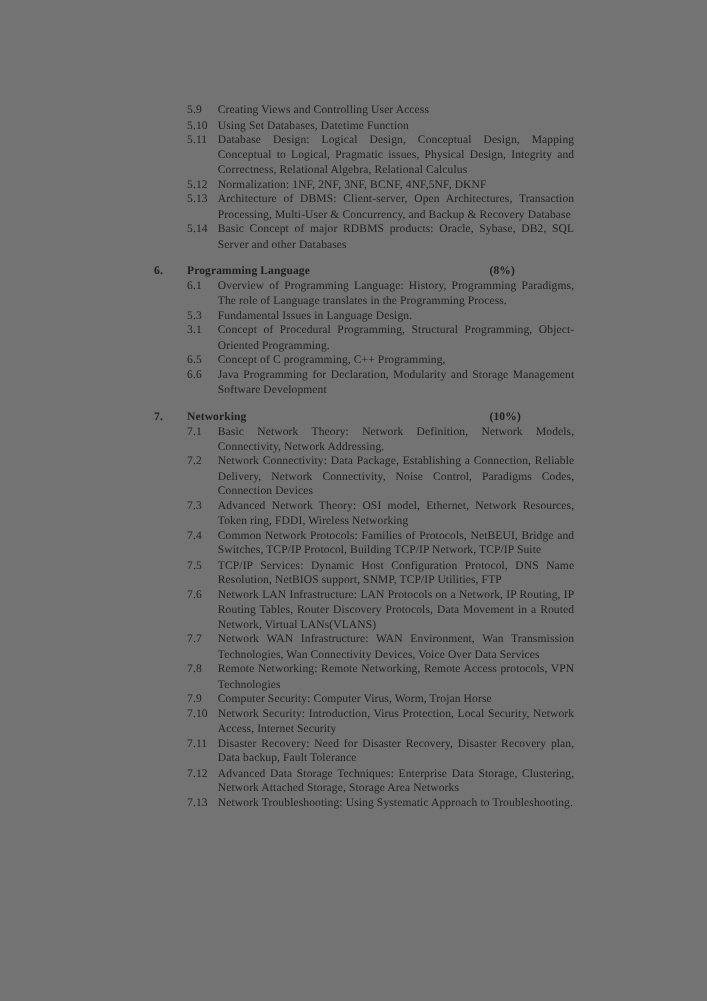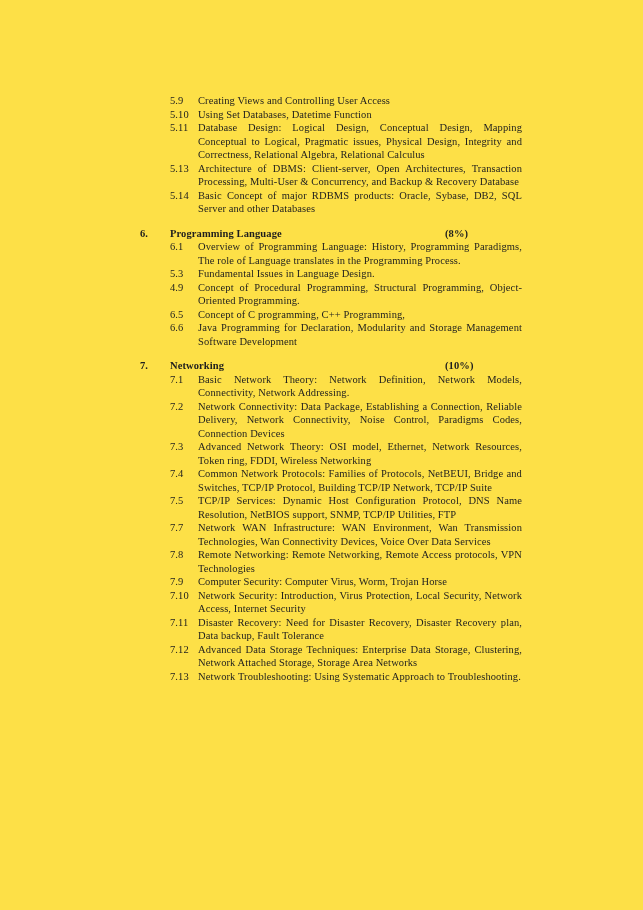--- a/index.html
+++ b/index.html
@@ -6,21 +6,21 @@
   html, body { width: 643px; height: 910px; }
   body {
     position: relative;
     background: #ffffff;
     font-family: "Liberation Serif", "DejaVu Serif", serif;
     overflow: hidden;
   }
   .page {
     position: absolute;
     inset: 0;
-    background: #fde047;
+    background: #737373;
   }
   .content {
     position: absolute;
     left: 140px;
     top: 94px;
     width: 382px;
     font-size: 10.5px;
     line-height: 13.5px;
     color: #1e1e1e;
     letter-spacing: 0.1px;
@@ -50,20 +50,24 @@
       </div>
       <div class="item">
         <span class="item-num">5.10</span>
         <div class="item-text"><span>Using Set Databases, Datetime Function</span></div>
       </div>
       <div class="item">
         <span class="item-num">5.11</span>
         <div class="item-text"><span class="lead">Database Design:</span> <span>Logical Design, Conceptual Design, Mapping Conceptual to Logical, Pragmatic issues, Physical Design, Integrity and Correctness, Relational Algebra, Relational Calculus</span></div>
       </div>
       <div class="item">
+        <span class="item-num">5.12</span>
+        <div class="item-text"><span>Normalization: 1NF, 2NF, 3NF, BCNF, 4NF,5NF, DKNF</span></div>
+      </div>
+      <div class="item">
         <span class="item-num">5.13</span>
         <div class="item-text"><span class="lead">Architecture of DBMS:</span> <span>Client-server, Open Architectures, Transaction Processing, Multi-User &amp; Concurrency, and Backup &amp; Recovery Database</span></div>
       </div>
       <div class="item">
         <span class="item-num">5.14</span>
         <div class="item-text"><span class="lead">Basic Concept of major RDBMS products:</span> <span>Oracle, Sybase, DB2, SQL Server and other Databases</span></div>
       </div>
       <div class="section-heading">
         <span class="sec-num">6.</span>
         <span class="sec-title">Programming Language</span>
@@ -71,21 +75,21 @@
       </div>
       <div class="item">
         <span class="item-num">6.1</span>
         <div class="item-text"><span>Overview of Programming Language: History, Programming Paradigms, The role of Language translates in the Programming Process.</span></div>
       </div>
       <div class="item">
         <span class="item-num">5.3</span>
         <div class="item-text"><span>Fundamental Issues in Language Design.</span></div>
       </div>
       <div class="item">
-        <span class="item-num">4.9</span>
+        <span class="item-num">3.1</span>
         <div class="item-text"><span>Concept of Procedural Programming, Structural Programming, Object-Oriented Programming.</span></div>
       </div>
       <div class="item">
         <span class="item-num">6.5</span>
         <div class="item-text"><span>Concept of C programming, C++ Programming,</span></div>
       </div>
       <div class="item">
         <span class="item-num">6.6</span>
         <div class="item-text"><span>Java Programming for Declaration, Modularity and Storage Management Software Development</span></div>
       </div>
@@ -108,20 +112,24 @@
       </div>
       <div class="item">
         <span class="item-num">7.4</span>
         <div class="item-text"><span class="lead">Common Network Protocols:</span> <span>Families of Protocols, NetBEUI, Bridge and Switches, TCP/IP Protocol, Building TCP/IP Network, TCP/IP Suite</span></div>
       </div>
       <div class="item">
         <span class="item-num">7.5</span>
         <div class="item-text"><span class="lead">TCP/IP Services:</span> <span>Dynamic Host Configuration Protocol, DNS Name Resolution, NetBIOS support, SNMP, TCP/IP Utilities, FTP</span></div>
       </div>
       <div class="item">
+        <span class="item-num">7.6</span>
+        <div class="item-text"><span class="lead">Network LAN Infrastructure:</span> <span>LAN Protocols on a Network, IP Routing, IP Routing Tables, Router Discovery Protocols, Data Movement in a Routed Network, Virtual LANs(VLANS)</span></div>
+      </div>
+      <div class="item">
         <span class="item-num">7.7</span>
         <div class="item-text"><span class="lead">Network WAN Infrastructure:</span> <span>WAN Environment, Wan Transmission Technologies, Wan Connectivity Devices, Voice Over Data Services</span></div>
       </div>
       <div class="item">
         <span class="item-num">7.8</span>
         <div class="item-text"><span class="lead">Remote Networking:</span> <span>Remote Networking, Remote Access protocols, VPN Technologies</span></div>
       </div>
       <div class="item">
         <span class="item-num">7.9</span>
         <div class="item-text"><span class="lead">Computer Security:</span> <span>Computer Virus, Worm, Trojan Horse</span></div>

